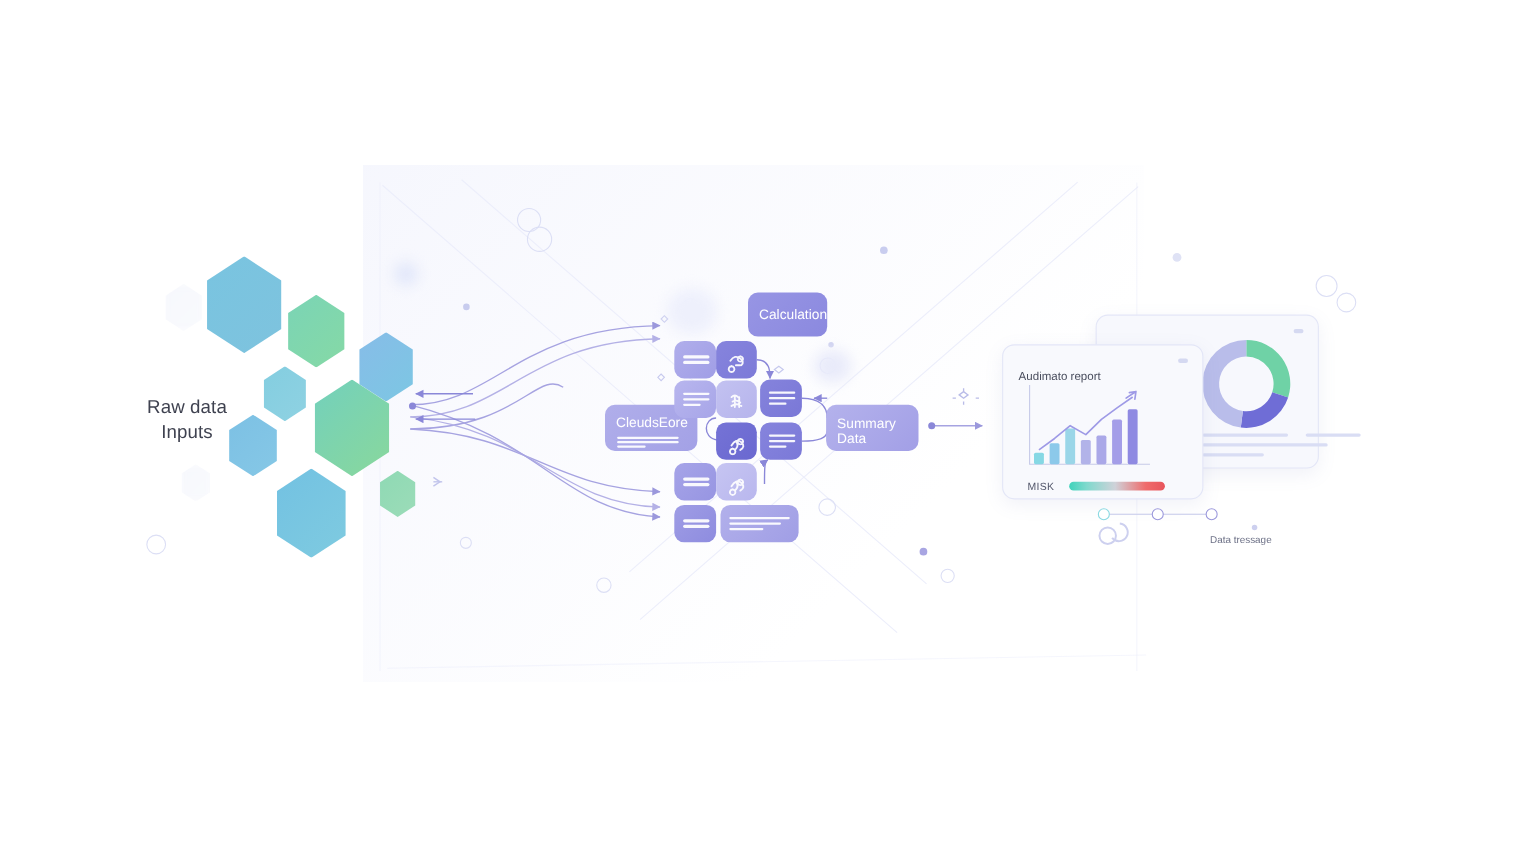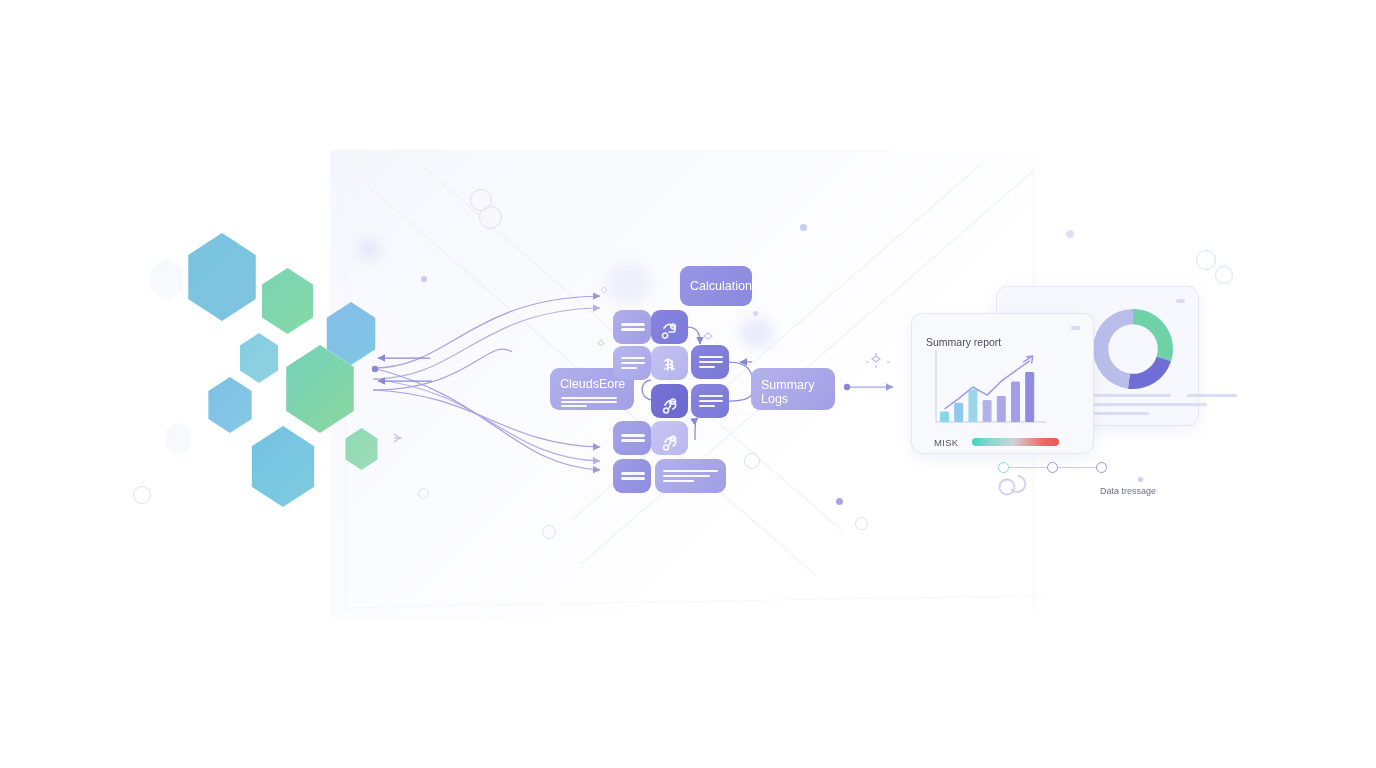--- a/index.html
+++ b/index.html
@@ -139,20 +139,24 @@
       <div class="hex" style="left: 323px; top: 302px; width: 56px; height: 63px; background: linear-gradient(135deg, rgb(135, 188, 232), rgb(124, 199, 227));"></div>
       <div class="hex" style="left: 237px; top: 333px; width: 44px; height: 50px; background: linear-gradient(135deg, rgb(131, 205, 224), rgb(143, 210, 226));"></div>
       <div class="hex" style="left: 281px; top: 345px; width: 78px; height: 88px; background: linear-gradient(135deg, rgb(114, 208, 189), rgb(138, 216, 155));"></div>
       <div class="hex" style="left: 205px; top: 377px; width: 50px; height: 56px; background: linear-gradient(135deg, rgb(124, 192, 228), rgb(134, 200, 230));"></div>
       <div class="hex" style="left: 247px; top: 426px; width: 72px; height: 81px; background: linear-gradient(135deg, rgb(114, 193, 226), rgb(127, 203, 224));"></div>
       <div class="hex" style="left: 343px; top: 428px; width: 37px; height: 42px; background: linear-gradient(135deg, rgb(142, 217, 180), rgb(156, 220, 184));"></div>
       <div class="hex hex-ghost" style="left: 148px; top: 258px; width: 38px; height: 43px; background: linear-gradient(135deg, rgb(231, 235, 248), rgb(238, 241, 251));"></div>
       <div class="hex hex-ghost" style="left: 163px; top: 422px; width: 30px; height: 34px; background: linear-gradient(135deg, rgb(231, 235, 248), rgb(238, 241, 251));"></div>
     </div>
 
+  <div class="raw-label">
+    <div>Raw data</div>
+    <div>Inputs</div>
+  </div>
 
   <svg id="wires">
     <defs>
       <marker id="ah" markerWidth="7" markerHeight="7" refX="5.6" refY="3" orient="auto">
         <path d="M0,0 L6,3 L0,6 z" fill="#9b98dc"></path>
       </marker>
       <marker id="ahl" markerWidth="7" markerHeight="7" refX="5.6" refY="3" orient="auto">
         <path d="M0,0 L6,3 L0,6 z" fill="#b4b1e6"></path>
       </marker>
       <marker id="ahb" markerWidth="7" markerHeight="7" refX="5.6" refY="3" orient="auto">
@@ -194,21 +198,21 @@
 
     <div class="card" style="left:514px;top:368px;width:84px;height:42px;background:linear-gradient(135deg,#b0aeea,#a3a1e6);margin-left:36px;">
       <div class="node-text" style="left:10px;top:9px;">CleudsEore</div>
       <div class="ln" style="left:11px;top:29px;width:56px;"></div>
       <div class="ln" style="left:11px;top:33px;width:56px;"></div>
       <div class="ln" style="left:11px;top:37px;width:26px;"></div>
     </div>
 
     <div class="card" style="left:751px;top:368px;width:84px;height:42px;background:linear-gradient(135deg,#b4b2ec,#a29fe6);">
       <div class="node-text" style="left:10px;top:10px;">Summary</div>
-      <div class="node-text" style="left:10px;top:24px;">Logs</div>
+      <div class="node-text" style="left:10px;top:24px;">Data</div>
     </div>
   <div class="card" style="left: 613px; top: 310px; width: 38px; height: 34px; background: linear-gradient(135deg, rgb(176, 174, 235), rgb(160, 158, 230));">
         <div class="ln" style="left: 8px; top: 13.25px; width: 24px;"></div>
         <div class="ln" style="left: 8px; top: 18.45px; width: 24px;"></div>
       </div>
       <div class="card" style="left: 613px; top: 346px; width: 38px; height: 34px; background: linear-gradient(135deg, rgb(184, 182, 238), rgb(167, 165, 232));">
         <div class="ln" style="left: 8px; top: 10.5px; width: 24px;"></div>
         <div class="ln" style="left: 8px; top: 15.7px; width: 24px;"></div>
         <div class="ln" style="left: 8px; top: 20.9px; width: 16px;"></div>
       </div>
@@ -271,21 +275,21 @@
       <div id="back-ph">
           <div class="ph-line" style="left: 96px; top: 107px; width: 78px;"></div>
           <div class="ph-line" style="left: 190px; top: 107px; width: 50px;"></div>
           <div class="ph-line" style="left: 96px; top: 116px; width: 114px;"></div>
           <div class="ph-line" style="left: 96px; top: 125px; width: 56px;"></div>
         </div>
     </div>
 
     <div class="panel" style="left:911px;top:313px;width:183px;height:141px;background:#f8f9fd;">
       <div class="panel-pill" style="right:13px;top:12px;"></div>
-      <div class="panel-title" style="left:14px;top:22px;">Summary report</div>
+      <div class="panel-title" style="left:14px;top:22px;">Audimato report</div>
 
       <svg width="183" height="95" style="position:absolute;left:0;top:28px;">
         <g id="chart-g">
             <path d="M24 8 V80 H133.39999999999998" fill="none" stroke="#c6cae8" stroke-width="1"></path>
             <rect x="28" y="69.56" width="9" height="10.44" rx="1.5" fill="#86d8e4"></rect>
             <rect x="42.2" y="60.86" width="9" height="19.14" rx="1.5" fill="#8cc9ea"></rect>
             <rect x="56.4" y="47.519999999999996" width="9" height="32.480000000000004" rx="1.5" fill="#9ad6e8"></rect>
             <rect x="70.6" y="57.96" width="9" height="22.04" rx="1.5" fill="#b2b3e9"></rect>
             <rect x="84.8" y="53.9" width="9" height="26.1" rx="1.5" fill="#aaa8e8"></rect>
             <rect x="99" y="39.400000000000006" width="9" height="40.599999999999994" rx="1.5" fill="#a49ee8"></rect>

